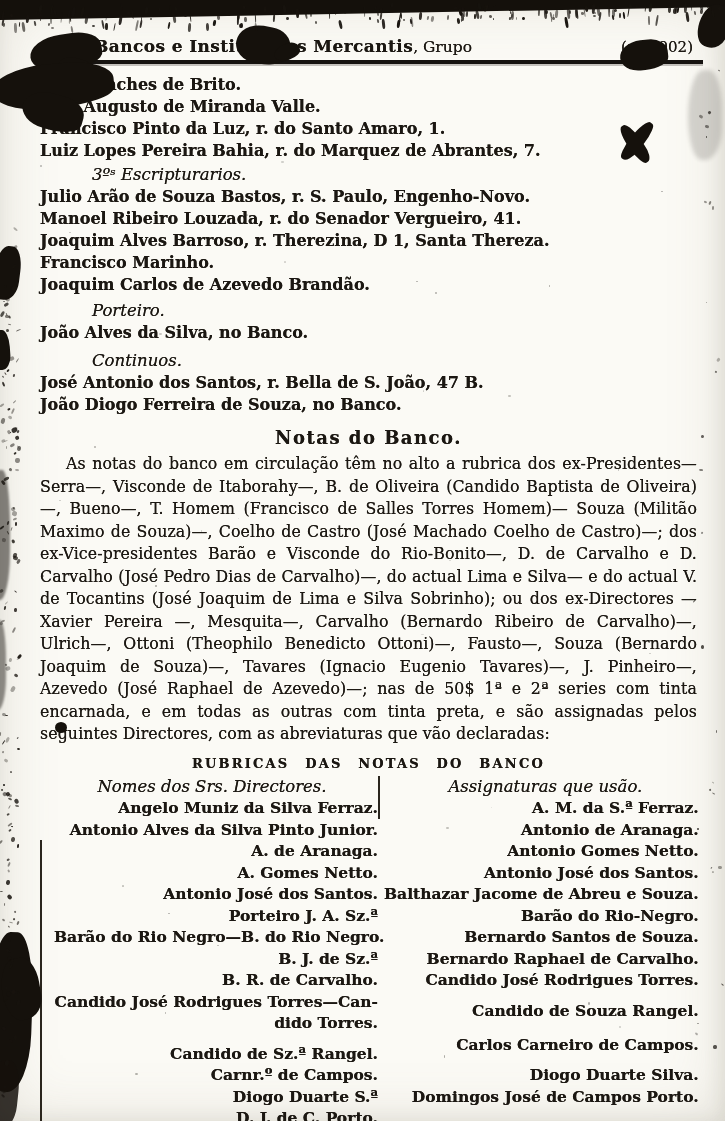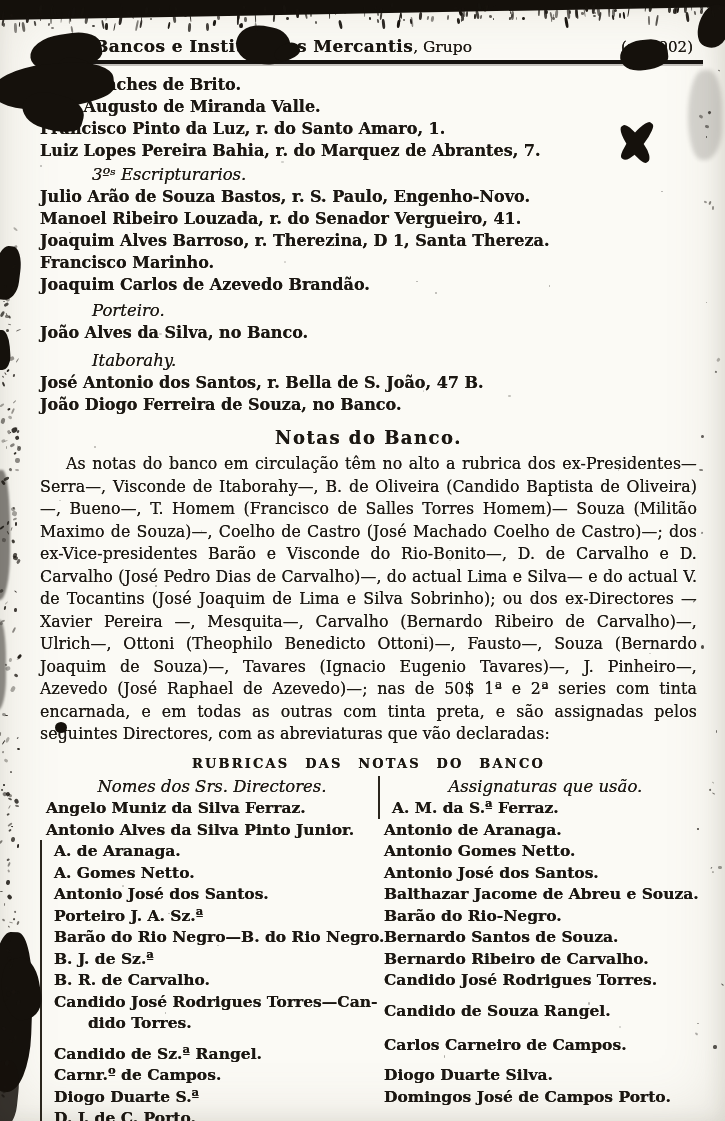--- a/index.html
+++ b/index.html
@@ -27,21 +27,21 @@
   .notes-paragraph{
     margin-top:3px;font-size:15.8px;line-height:22.5px;text-align:justify;
     text-indent:26px;font-weight:normal;letter-spacing:.1px;
   }
   
   .table-caption{
     text-align:center;font-weight:bold;font-size:13px;letter-spacing:2.2px;word-spacing:9px;
     margin-top:9px;line-height:18px;
   }
   .rubrics{display:grid;grid-template-columns:338px 1fr;margin-top:3px;line-height:21.5px;font-size:15.5px;}
-  .tcell{font-weight:bold;white-space:nowrap;}
+  .tcell{font-weight:bold;white-space:nowrap;text-align:right;}
   .tcell.left{padding-left:6px;}
   .tcell.right{border-left:2px solid #2a251d;padding-left:12px;}
   .col-header{font-style:italic;font-weight:normal;text-align:center;white-space:nowrap;font-size:16.5px;}
   .tcell.gap{padding-top:9px;}
   .tcell.wrap{white-space:pre-line;padding-left:46px;text-indent:-34px;}
   
   .decor{position:absolute;inset:0;pointer-events:none;}
   .speck{position:absolute;background:#17130e;border-radius:45%;}
   .blot{position:absolute;background:#15110c;border-radius:52% 44% 58% 46% / 60% 50% 42% 55%;}
   .top-strip{position:absolute;left:0;top:0;width:725px;height:26px;background:#14100b;
@@ -97,21 +97,21 @@
       <div class="list-item">Francisco Marinho.</div>
       <div class="list-item">Joaquim Carlos de Azevedo Brandão.</div>
     </div>
 
     <div>
       <div class="sec-heading mt4">Porteiro.</div>
       <div class="list-item">João Alves da Silva, no Banco.</div>
     </div>
 
     <div>
-      <div class="sec-heading mt6">Itaborahy.</div>
+      <div class="sec-heading mt6">Continuos.</div>
       <div class="list-item">José Antonio dos Santos, r. Bella de S. João, 47 B.</div>
       <div class="list-item">João Diogo Ferreira de Souza, no Banco.</div>
     </div>
 
     <div>
       <div class="notes-heading">Notas do Banco.</div>
       <div class="notes-paragraph">As notas do banco em circulação têm no alto a rubrica dos ex-Presidentes— Serra—, Visconde de Itaborahy—, B. de Oliveira (Candido Baptista de Oliveira)—, Bueno—, T. Homem (Francisco de Salles Torres Homem)— Souza (Militão Maximo de Souza)—, Coelho de Castro (José Machado Coelho de Castro)—; dos ex-Vice-presidentes Barão e Visconde do Rio-Bonito—, D. de Carvalho e D. Carvalho (José Pedro Dias de Carvalho)—, do actual Lima e Silva— e do actual V. de Tocantins (José Joaquim de Lima e Silva Sobrinho); ou dos ex-Directores — Xavier Pereira —, Mesquita—, Carvalho (Bernardo Ribeiro de Carvalho)—, Ulrich—, Ottoni (Theophilo Benedicto Ottoni)—, Fausto—, Souza (Bernardo Joaquim de Souza)—, Tavares (Ignacio Eugenio Tavares)—, J. Pinheiro—, Azevedo (José Raphael de Azevedo)—; nas de 50$ 1ª e 2ª series com tinta encarnada, e em todas as outras com tinta preta, e são assignadas pelos seguintes Directores, com as abreviaturas que vão declaradas:</div>
     </div>
 
     <div class="table-caption">RUBRICAS DAS NOTAS DO BANCO</div>
@@ -127,21 +127,21 @@
       <div class="tcell left">Antonio Gomes Netto.</div>
       <div class="tcell right">A. Gomes Netto.</div>
       <div class="tcell left">Antonio José dos Santos.</div>
       <div class="tcell right">Antonio José dos Santos.</div>
       <div class="tcell left">Balthazar Jacome de Abreu e Souza.</div>
       <div class="tcell right">Porteiro J. A. Sz.ª</div>
       <div class="tcell left">Barão do Rio-Negro.</div>
       <div class="tcell right">Barão do Rio Negro—B. do Rio Negro.</div>
       <div class="tcell left">Bernardo Santos de Souza.</div>
       <div class="tcell right">B. J. de Sz.ª</div>
-      <div class="tcell left">Bernardo Ribeiro de Carvalho.</div>
+      <div class="tcell left">Bernardo Raphael de Carvalho.</div>
       <div class="tcell right">B. R. de Carvalho.</div>
       <div class="tcell left">Candido José Rodrigues Torres.</div>
       <div class="tcell right wrap">Candido José Rodrigues Torres—Can-
 dido Torres.</div>
       <div class="tcell left gap">Candido de Souza Rangel.</div>
       <div class="tcell right gap">Candido de Sz.ª Rangel.</div>
       <div class="tcell left">Carlos Carneiro de Campos.</div>
       <div class="tcell right">Carnr.º de Campos.</div>
       <div class="tcell left">Diogo Duarte Silva.</div>
       <div class="tcell right">Diogo Duarte S.ª</div>

